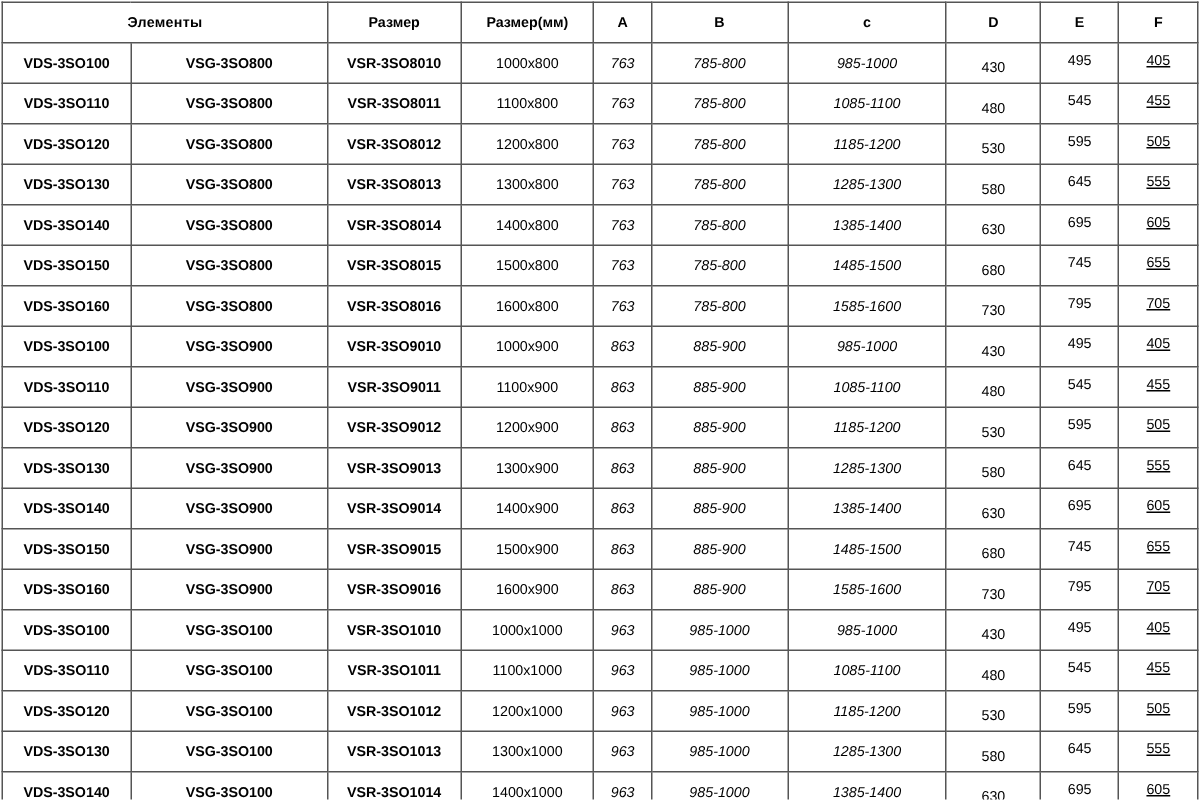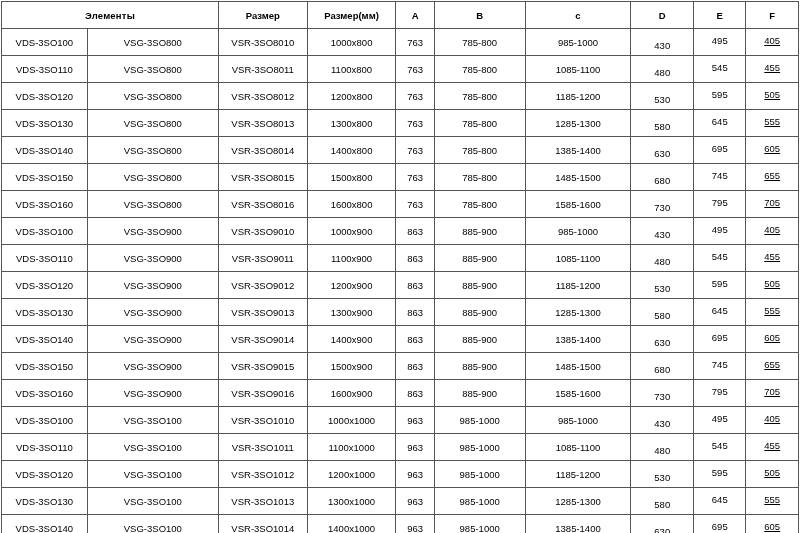--- a/index.html
+++ b/index.html
@@ -48,31 +48,32 @@
   col.c-art { width: 88px; }
   col.c-size { width: 88px; }
   col.c-a { width: 38px; }
   col.c-b { width: 90px; }
   col.c-c { width: 105px; }
   col.c-d { width: 62px; }
   col.c-e { width: 52px; }
   col.c-f { width: 52px; }
 
   td.el1, td.el2, td.art {
-    font-weight: normal;
+    font-weight: bold;
     text-align: left;
     padding-left: 8px;
     font-size: 9.5px;
   }
   td.size {
     text-align: center;
     font-size: 9.5px;
   }
   td.a, td.b, td.c {
     font-size: 9.5px;
+    font-style: italic;
   }
   td.d, td.e, td.f {
     font-size: 9.5px;
   }
   
   td.d .v { position: relative; top: 3px; display: block; }
   td.e .v { position: relative; top: -2px; display: block; }
   td.f .v { position: relative; top: -2px; display: block; text-decoration: underline; }
   td.a .v, td.b .v, td.c .v, td.size .v { display: block; }
   .hdr-elementy { letter-spacing: 0.2px; }

